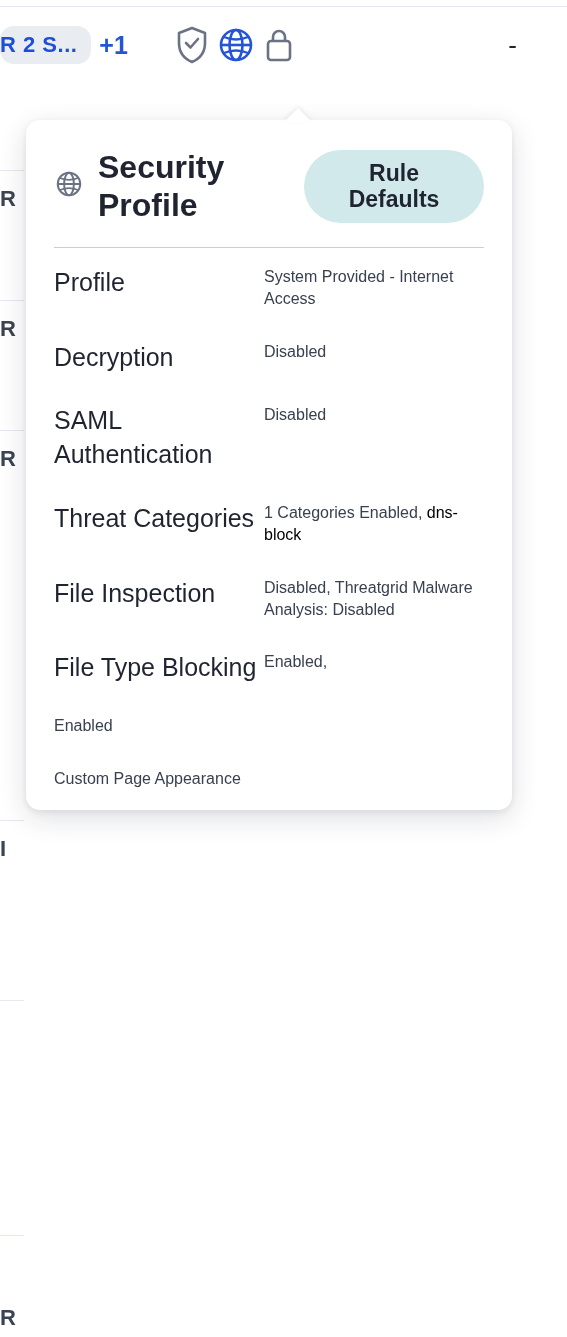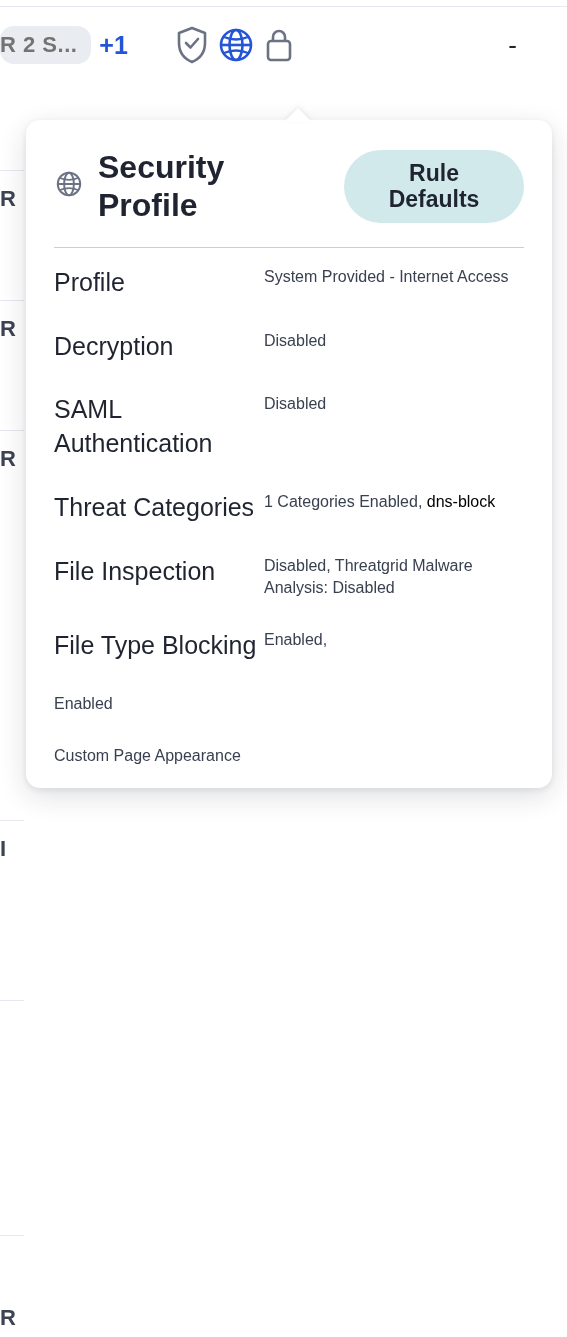--- a/index.html
+++ b/index.html
@@ -20,21 +20,21 @@
 
   .header-row {
     display: flex;
     align-items: center;
     gap: 8px;
     padding: 18px 10px 0 0;
   }
 
   .chip {
     background: #e9ecf1;
-    color: #737373;
+    color: #1d4ed8;
     border-radius: 14px;
     padding: 6px 14px 6px 0;
     font-size: 22px;
     font-weight: 600;
     letter-spacing: .5px;
     white-space: nowrap;
     overflow: hidden;
     max-width: 120px;
   }
 
@@ -57,21 +57,21 @@
     margin-right: 40px;
     font-size: 26px;
     color: #1f2430;
   }
 
   
   .popover {
     position: absolute;
     left: 26px;
     top: 120px;
-    width: 526px;
+    width: 486px;
     background: #ffffff;
     border-radius: 14px;
     box-shadow: 0 8px 28px rgba(20, 30, 50, 0.14), 0 2px 6px rgba(20,30,50,0.08);
     padding: 28px 28px 20px 28px;
   }
   .popover::before {
     content: "";
     position: absolute;
     top: -12px;
     left: 258px;

